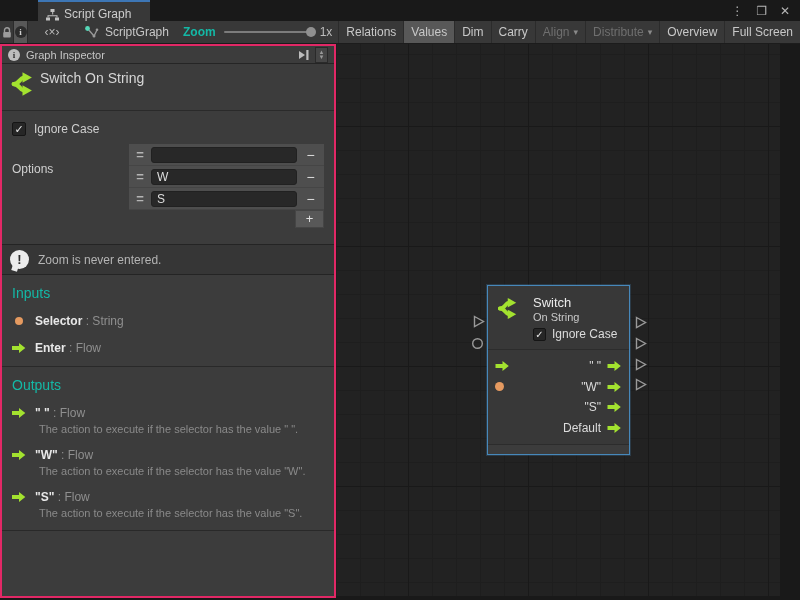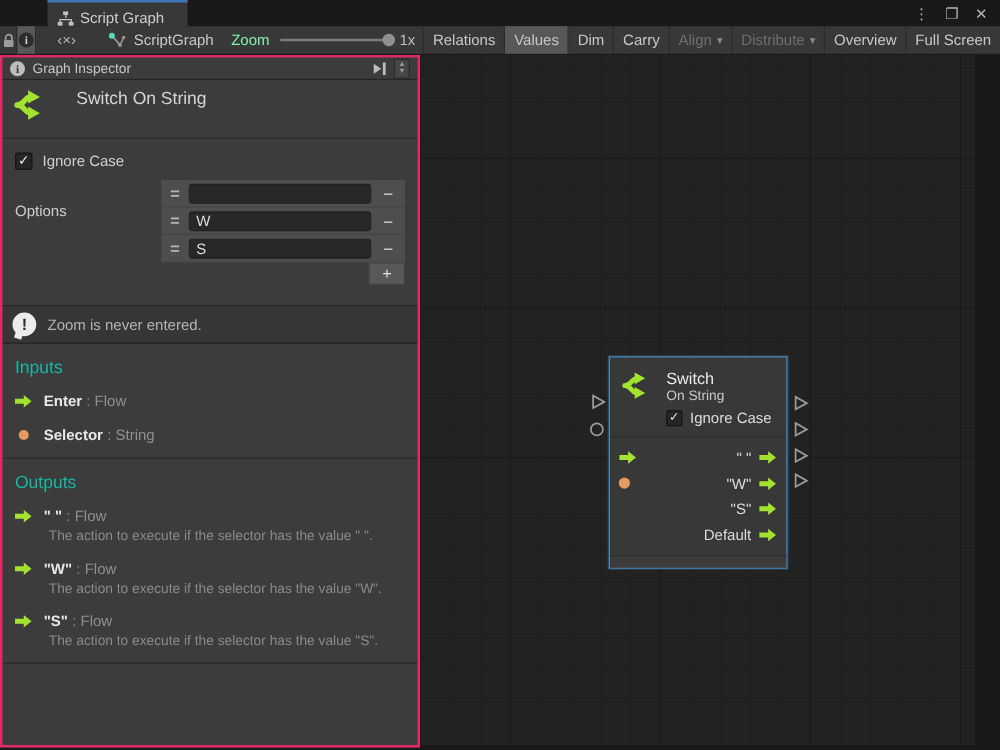--- a/index.html
+++ b/index.html
@@ -68,21 +68,21 @@
   .valdot { width:9px; height:9px; border-radius:50%; background:#e59a60; }
   
   .inspector {
     position:absolute; left:0; top:44px; width:336px; height:554px;
     border:2px solid #e22866; background:#3c3c3c; overflow:hidden;
   }
   .gi-header { height:18px; border-bottom:1px solid #252525; background:#3c3c3c; display:flex; align-items:center; gap:6px; padding:0 6px; font-size:11px; color:#c6c6c6; }
   .gi-header .hdr-right { margin-left:auto; display:flex; align-items:center; gap:5px; }
   .scrubber { width:13px; height:16px; background:#464646; border:1px solid #2a2a2a; display:flex; flex-direction:column; align-items:center; justify-content:center; color:#9a9a9a; font-size:6px; line-height:5px; }
   .info-circle-light { width:12px; height:12px; border-radius:50%; background:#bdbdbd; color:#2e2e2e; font-size:9px; font-weight:bold; display:flex; align-items:center; justify-content:center; font-family:"Liberation Serif",serif; flex:none; }
-  .gi-title { height:47px; border-bottom:1px solid #2a2a2a; display:flex; align-items:center; gap:21px; padding:0 0 6px 8px; }
+  .gi-title { height:47px; border-bottom:1px solid #2a2a2a; display:flex; align-items:center; gap:0; padding:0 0 6px 8px; }
   .gi-title .ttl { font-size:14px; color:#d6d6d6; position:relative; top:-6px; }
   .gi-body { position:relative; padding:11px 0 0 10px; }
   .chk-row { display:flex; align-items:center; gap:8px; font-size:12px; color:#cfcfcf; }
   .opt-wrap { position:relative; margin-top:8px; min-height:86px; }
   .opt-label { position:absolute; left:0; top:18px; font-size:12px; color:#cfcfcf; }
   .opt-list { position:absolute; left:117px; top:0; width:195px; }
   .opt-row { display:flex; align-items:center; height:22px; background:#4e4e4e; border-bottom:1px solid #454545; }
   .drag-handle { width:22px; text-align:center; color:#b5b5b5; font-size:13px; font-weight:bold; }
   .opt-field { flex:1; height:16px; background:#282828; border:1px solid #212121; border-radius:3px; color:#dddddd; font-size:12px; line-height:14px; padding:0 5px; }
   .row-minus { width:27px; text-align:center; color:#dddddd; font-size:14px; line-height:22px; }
@@ -141,21 +141,21 @@
     <div class="graph-name">
       <svg width="15" height="14" viewBox="0 0 15 14">
           <path d="M4,4 L10,11 L13,5" fill="none" stroke="#9a9a9a" stroke-width="1.3"></path>
           <circle cx="3.5" cy="3.5" r="2.4" fill="#56d8b8"></circle>
           <circle cx="10" cy="11" r="1.5" fill="#9a9a9a"></circle>
           <circle cx="13" cy="4.8" r="1.3" fill="#9a9a9a"></circle>
         </svg>
       <span>ScriptGraph</span>
     </div>
     <div class="zoom-group">
-      <span style="color:#86efac;">Zoom</span>
+      <span style="color:#14b8a6;font-weight:bold;">Zoom</span>
       <span class="zoom-track">
           <span class="zoom-handle"></span>
         </span>
       <span style="color:#bdbdbd;">1x</span>
     </div>
     <div class="tb-flex"></div>
     <div class="tool-btn" style="border-left:1px solid #2b2b2b;">Relations</div>
     <div class="tool-btn active">Values</div>
     <div class="tool-btn">Dim</div>
     <div class="tool-btn">Carry</div>
@@ -312,31 +312,31 @@
     </div>
 
     <div class="warning">
       <span class="bubble">!</span>
       <span>Zoom is never entered.</span>
     </div>
 
     <div class="sec-h">Inputs</div>
     <div class="port-row">
       <span class="iconslot">
+          <span class="valdot" style="width:8px;height:8px;"></span>
+        </span>
+      <span><span class="pname">Selector</span> <span class="ptype">: String</span></span>
+    </div>
+    <div class="port-row">
+      <span class="iconslot">
           <svg width="15" height="12" viewBox="0 0 14 12">
             <path d="M0,4 h7 V1 l6.3,5 L7,11 V8 H0 z" fill="#a3e22f"></path>
           </svg>
         </span>
       <span><span class="pname">Enter</span> <span class="ptype">: Flow</span></span>
-    </div>
-    <div class="port-row">
-      <span class="iconslot">
-          <span class="valdot" style="width:8px;height:8px;"></span>
-        </span>
-      <span><span class="pname">Selector</span> <span class="ptype">: String</span></span>
     </div>
     <div class="divider"></div>
 
     <div class="sec-h">Outputs</div>
     <div class="port-row">
       <span class="iconslot">
           <svg width="15" height="12" viewBox="0 0 14 12">
             <path d="M0,4 h7 V1 l6.3,5 L7,11 V8 H0 z" fill="#a3e22f"></path>
           </svg>
         </span>

